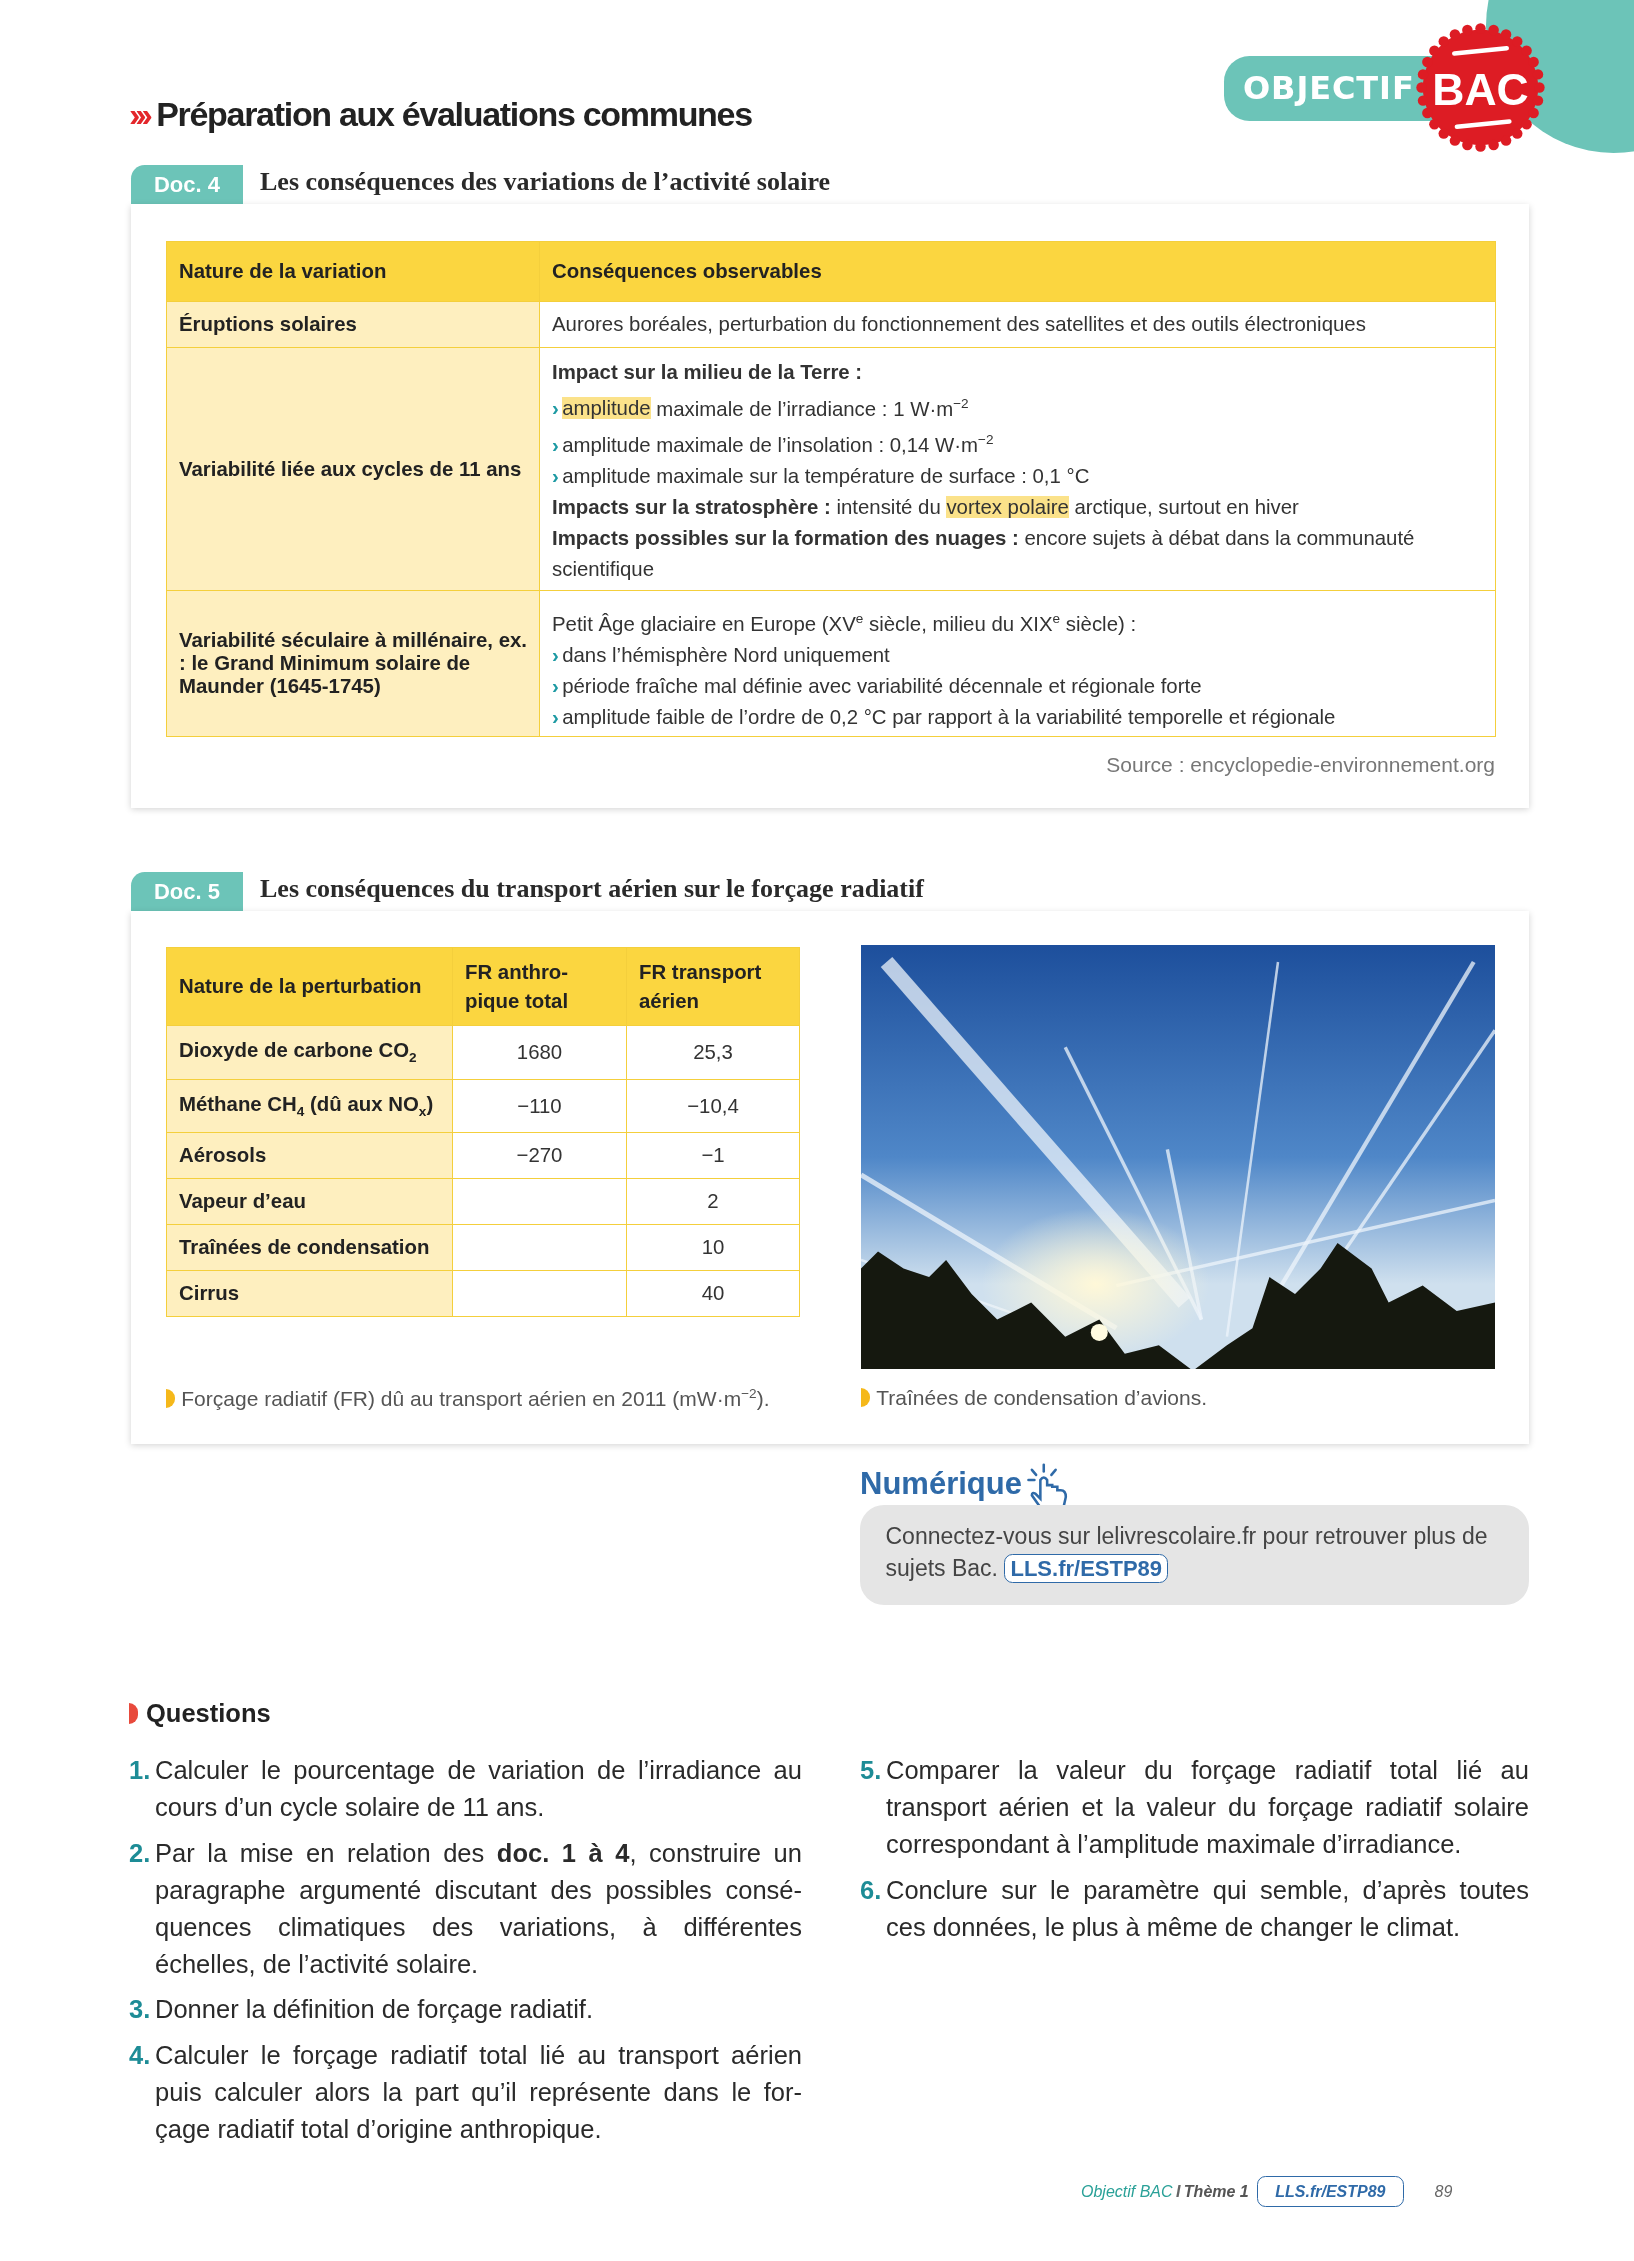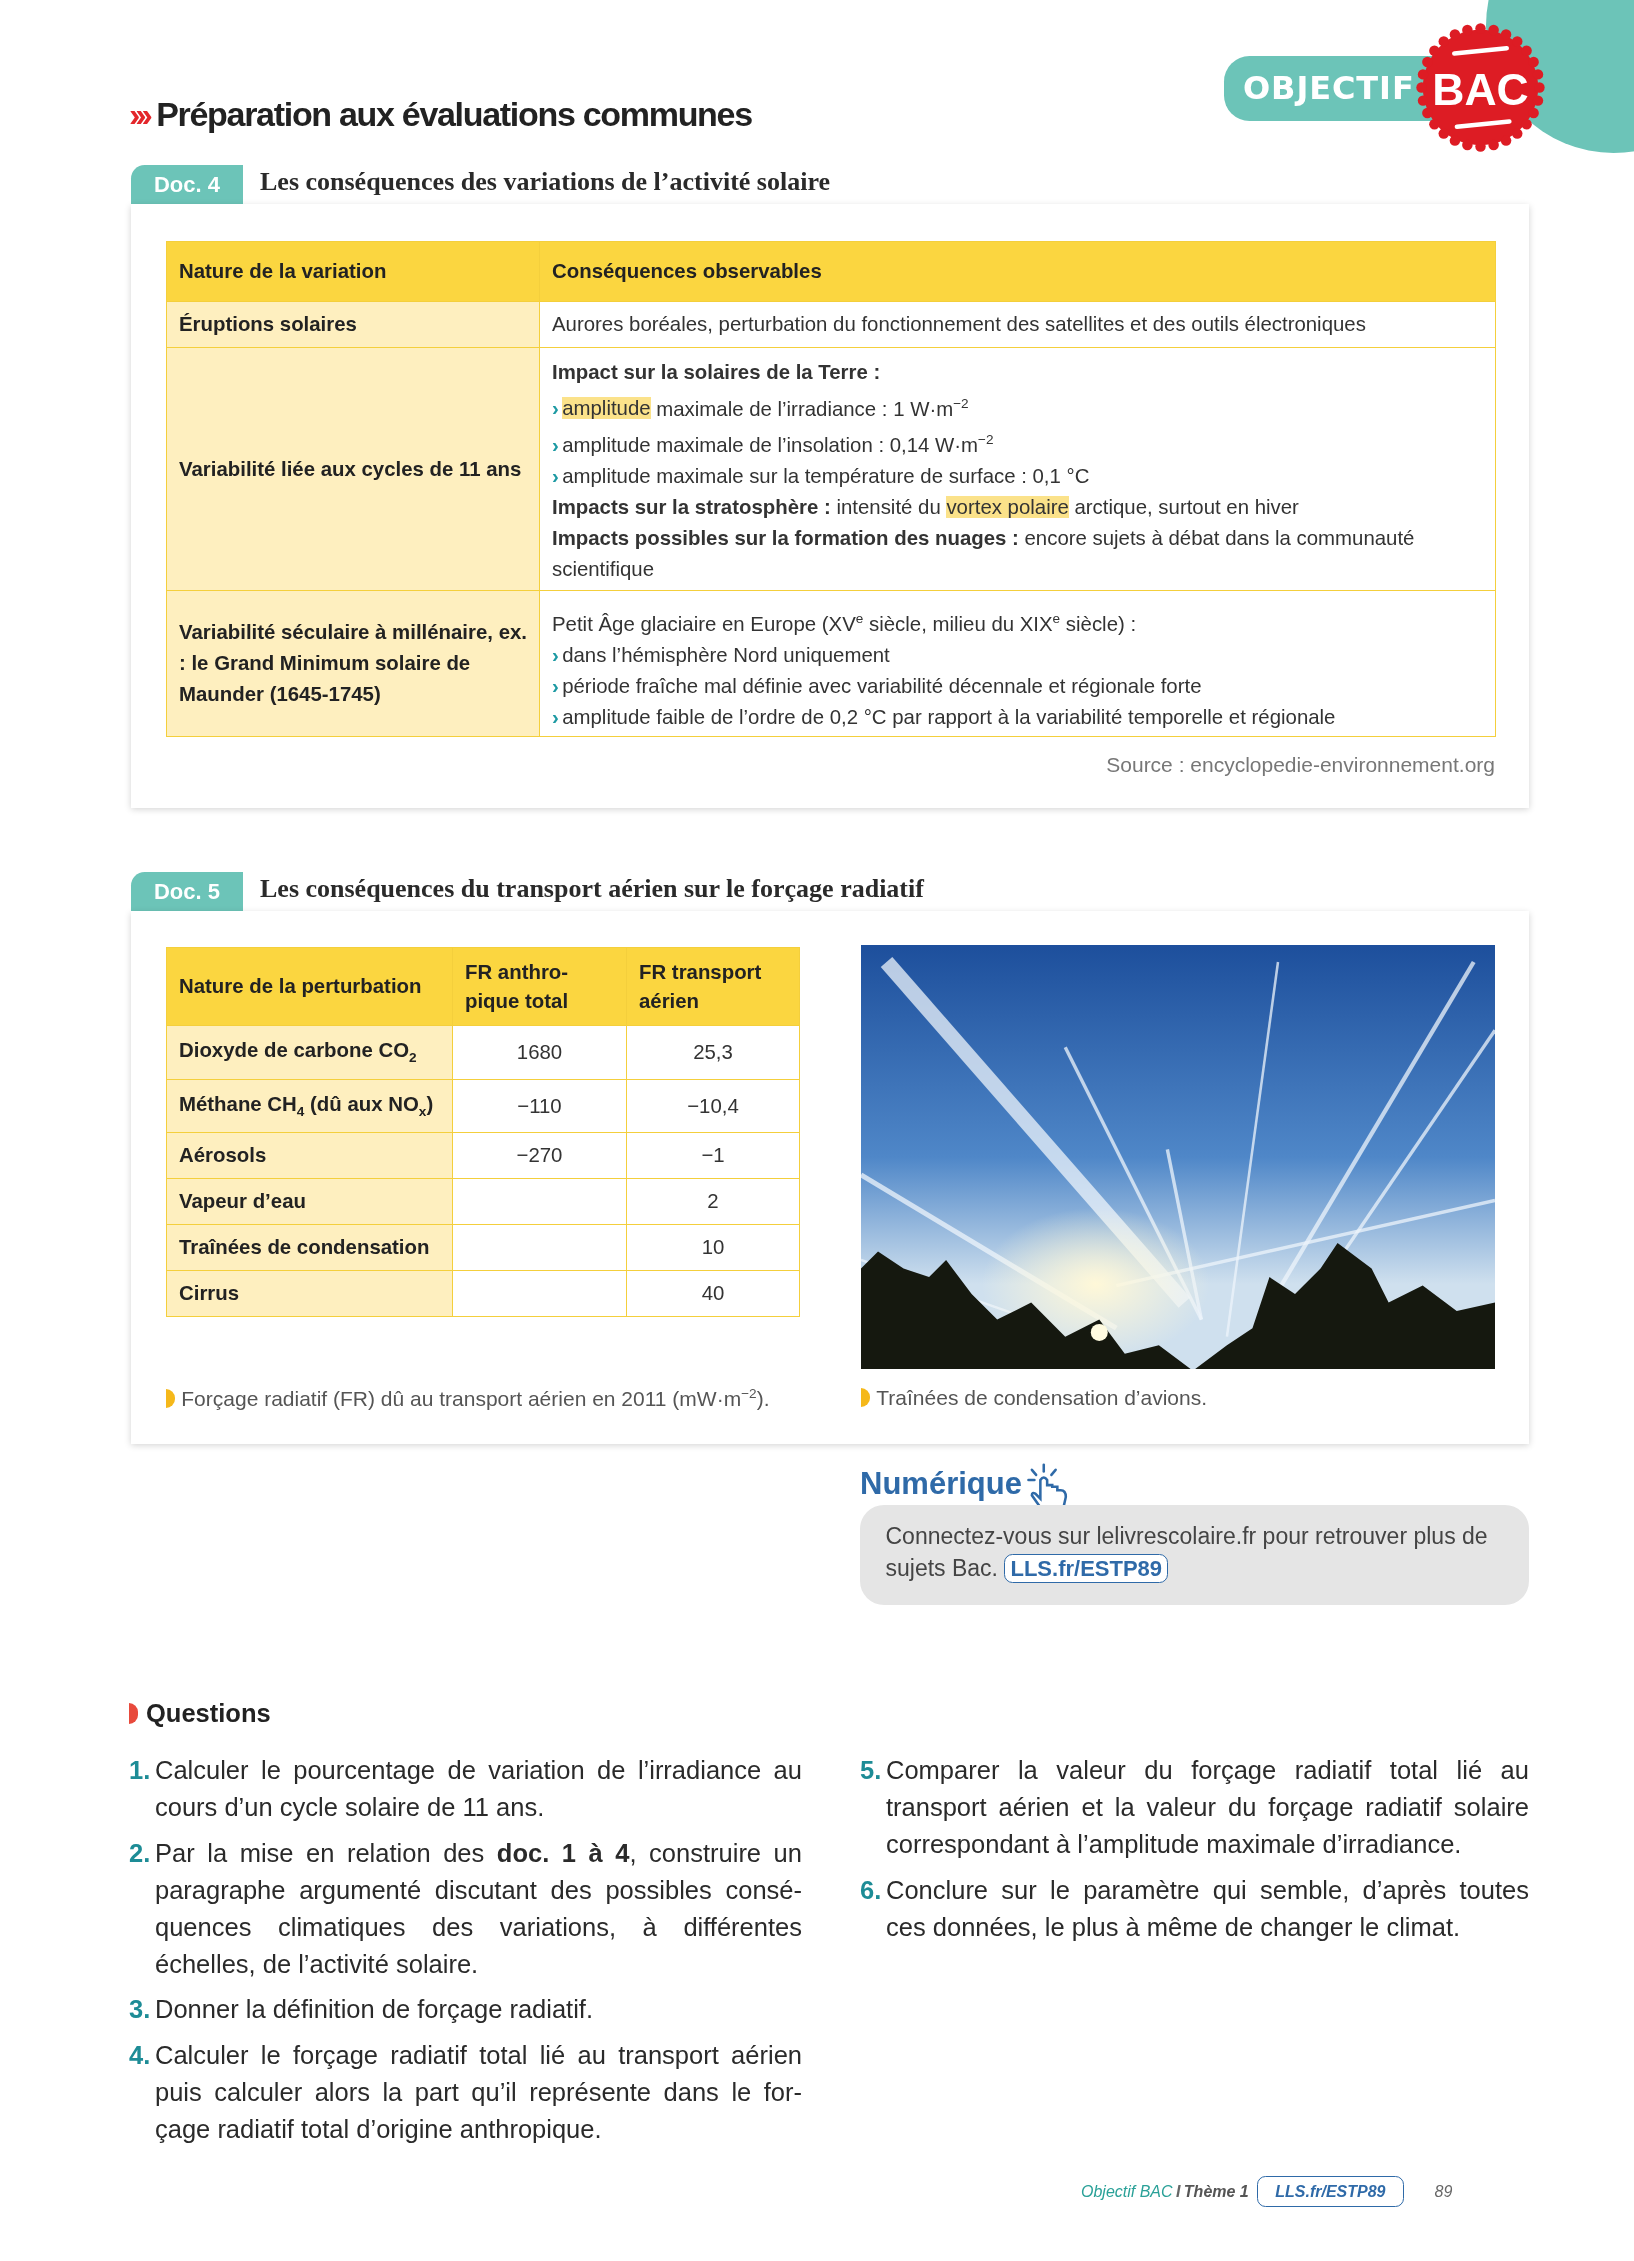--- a/index.html
+++ b/index.html
@@ -125,30 +125,30 @@
     <th style="width:373px;">Nature de la variation</th>
     <th>Conséquences observables</th>
   </tr>
   <tr>
     <td class="lab" style="height:46px;">Éruptions solaires</td>
     <td class="val">Aurores boréales, perturbation du fonctionnement des satellites et des outils électroniques</td>
   </tr>
   <tr>
     <td class="lab">Variabilité liée aux cycles de 11 ans</td>
     <td class="val" style="padding-top:8.5px; padding-bottom:5.1px;">
-      <div><b>Impact sur la solaires de la Terre :</b></div>
+      <div><b>Impact sur la milieu de la Terre :</b></div>
       <div><span class="chevb">›</span><span class="hl">amplitude</span><span> maximale de l’irradiance : 1 W·m</span><sup>−2</sup></div>
       <div><span class="chevb">›</span><span>amplitude maximale de l’insolation : 0,14 W·m</span><sup>−2</sup></div>
       <div><span class="chevb">›</span><span>amplitude maximale sur la température de surface : 0,1 °C</span></div>
       <div><b>Impacts sur la stratosphère :</b><span> intensité du </span><span class="hl">vortex polaire</span><span> arctique, surtout en hiver</span></div>
       <div><b>Impacts possibles sur la formation des nuages :</b><span> encore sujets à débat dans la communauté scientifique</span></div>
     </td>
   </tr>
   <tr>
-    <td class="lab" style="line-height:31px;">Variabilité séculaire à millénaire, ex. : le Grand Minimum solaire de Maunder (1645-1745)</td>
+    <td class="lab" style="line-height:23px;">Variabilité séculaire à millénaire, ex. : le Grand Minimum solaire de Maunder (1645-1745)</td>
     <td class="val" style="padding-top:12px; padding-bottom:3.4px;">
       <div><span>Petit Âge glaciaire en Europe (XV</span><sup>e</sup><span> siècle, milieu du XIX</span><sup>e</sup><span> siècle) :</span></div>
       <div><span class="chevb">›</span><span>dans l’hémisphère Nord uniquement</span></div>
       <div><span class="chevb">›</span><span>période fraîche mal définie avec variabilité décennale et régionale forte</span></div>
       <div><span class="chevb">›</span><span>amplitude faible de l’ordre de 0,2 °C par rapport à la variabilité temporelle et régionale</span></div>
     </td>
   </tr>
 </tbody>
   </table>
 <div class="source">Source : encyclopedie-environnement.org</div>

